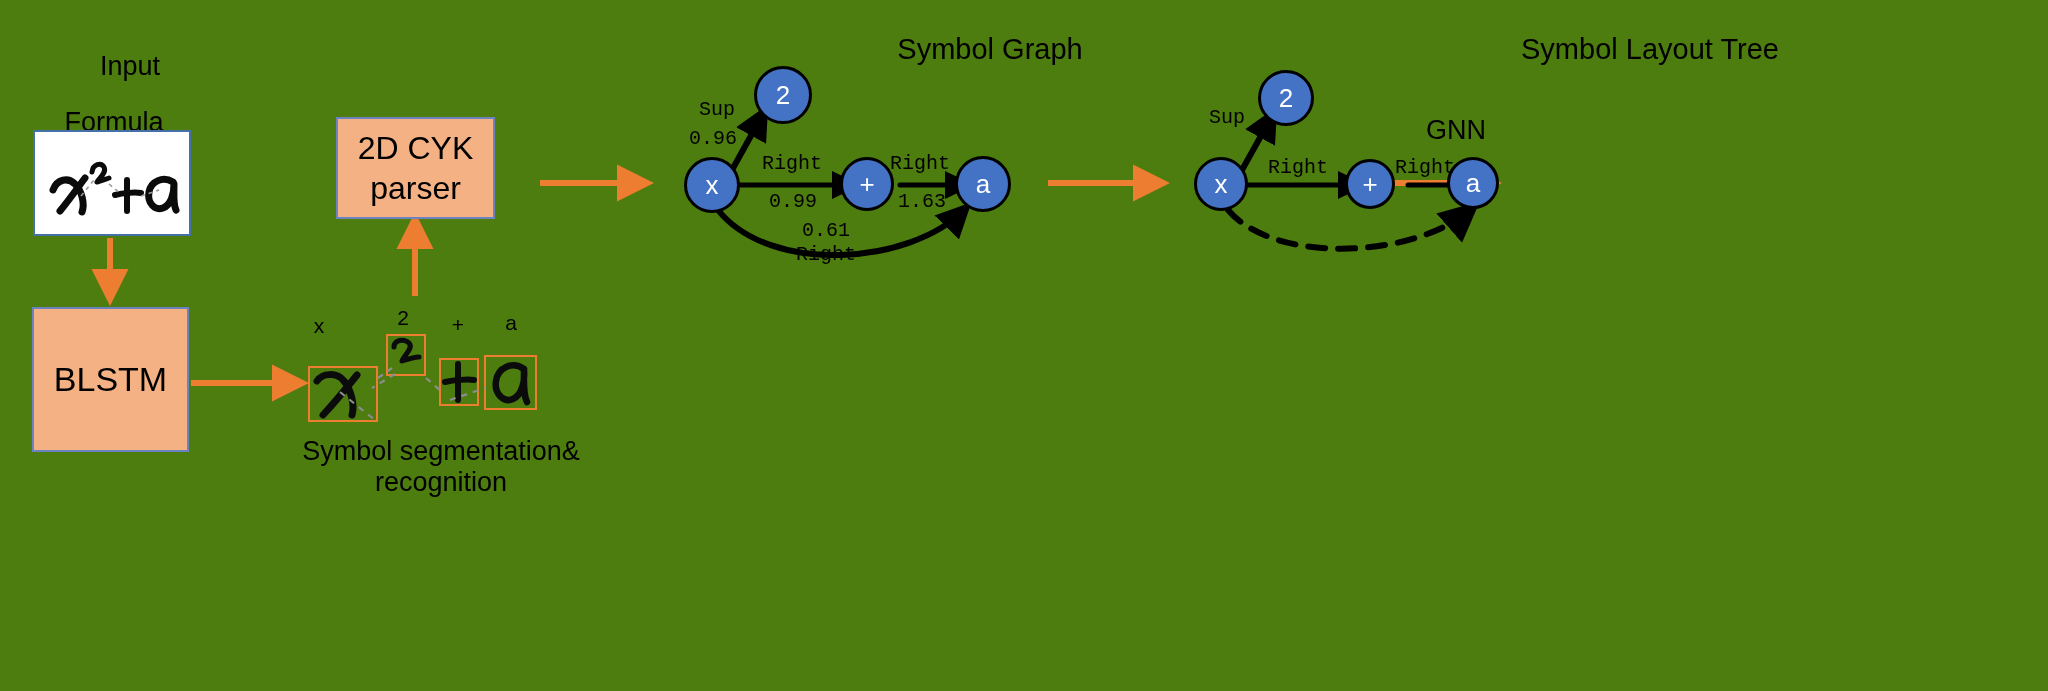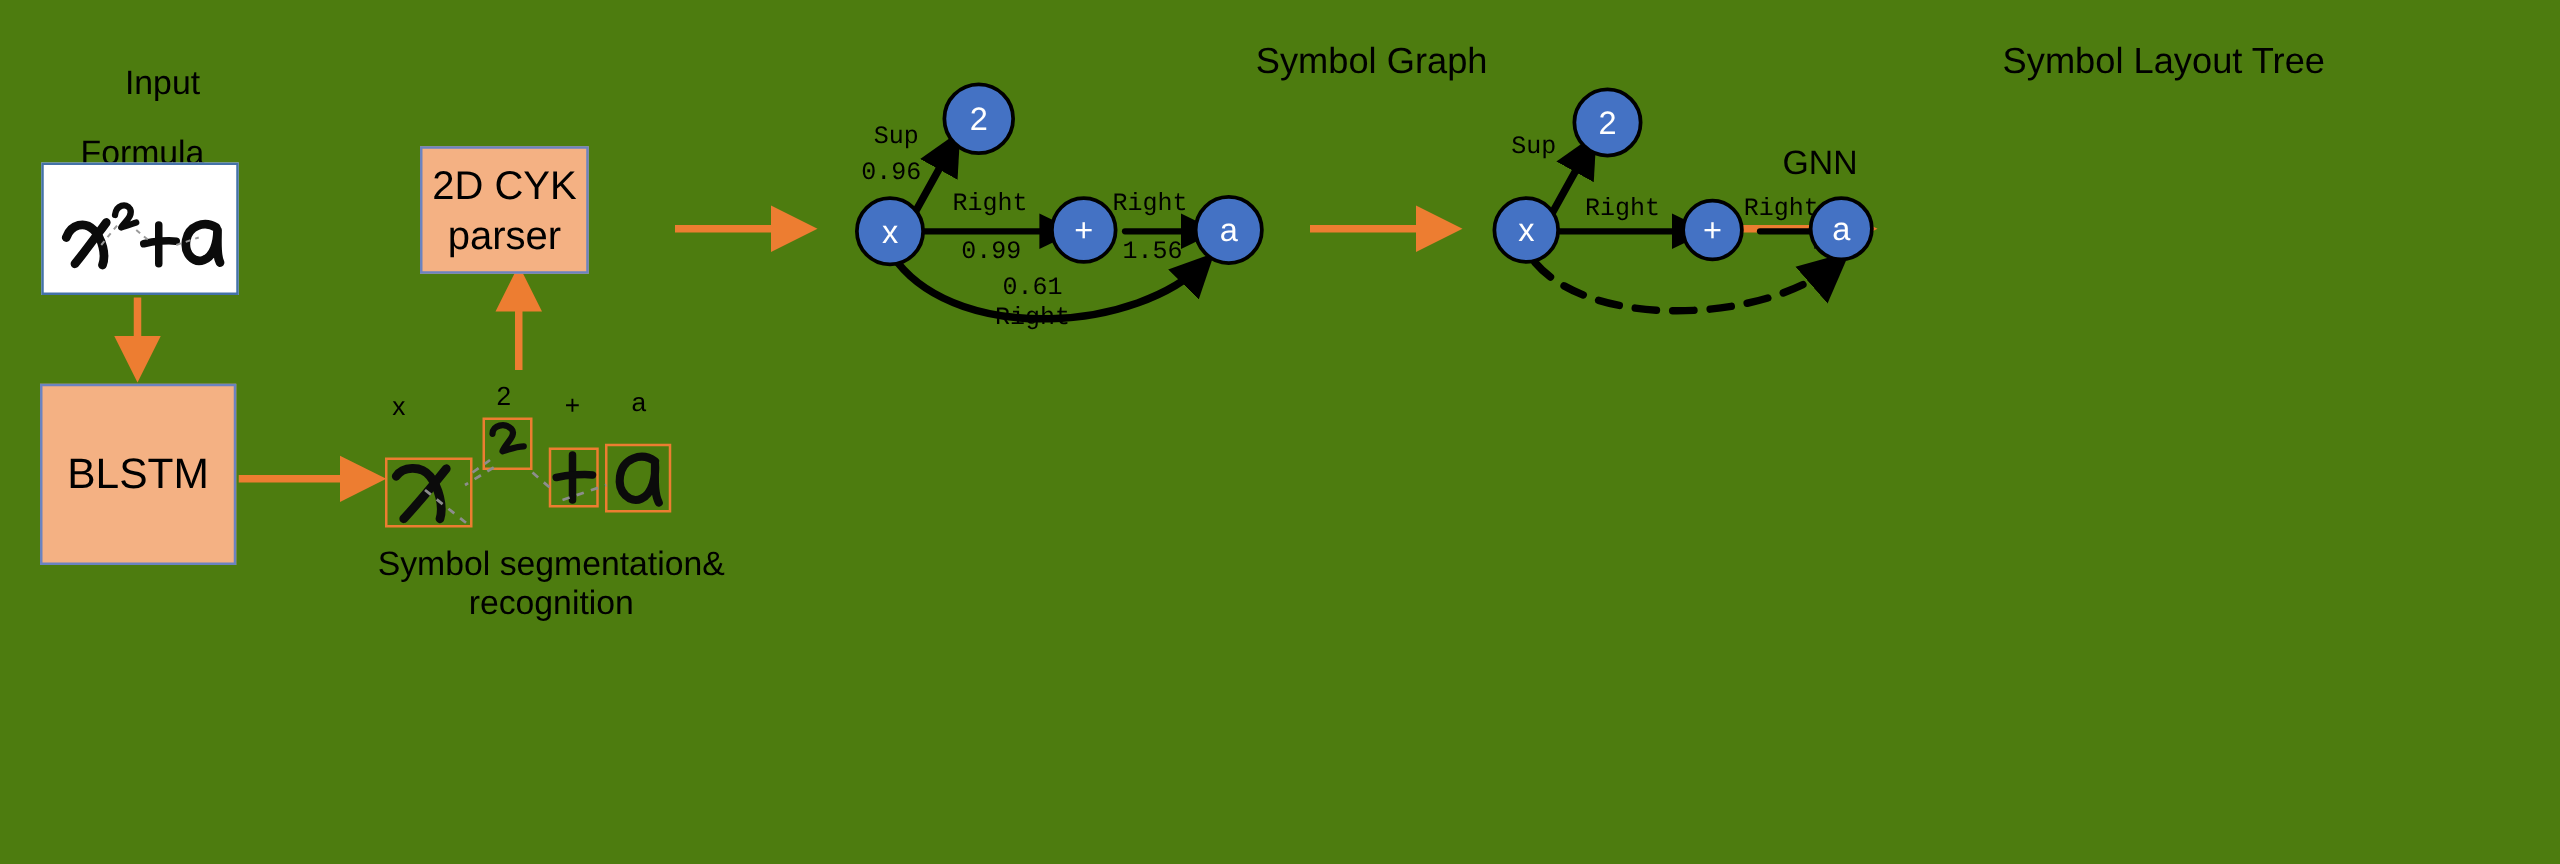--- a/index.html
+++ b/index.html
@@ -25,21 +25,21 @@
     line-height: 1.22;
   }
 
   
   .stage-label {
     font-size: 27px;
     text-align: center;
   }
   .section-title {
     font-size: 29px;
-    text-align: right;
+    text-align: center;
   }
 
   
   .formula-frame {
     border: 2px solid #4472a8;
     background: #ffffff;
     box-sizing: border-box;
   }
 
   
@@ -191,21 +191,21 @@
     </g>
   </svg>
 
   <div class="abs txt stage-label" style="left:256px; top:435px; width:370px;">Symbol segmentation&amp;</div>
   <div class="abs txt stage-label" style="left:256px; top:466px; width:370px;">recognition</div>
 
   <svg class="abs" style="left:400px; top:218px; width:30px; height:92px;">
     <line x1="15" y1="78" x2="15" y2="6" stroke="#ed7d31" stroke-width="6" marker-end="url(#arrOrange)"></line>
   </svg>
 
-  <div class="abs proc-box small" style="left:336px; top:117px; width:135px; height:102px; flex-direction:column;">
+  <div class="abs proc-box small" style="left:336px; top:117px; width:159px; height:102px; flex-direction:column;">
     <div>2D CYK</div>
     <div>parser</div>
   </div>
 
   <svg class="abs" style="left:538px; top:168px; width:120px; height:30px;">
     <line x1="2" y1="15" x2="104" y2="15" stroke="#ed7d31" stroke-width="6" marker-end="url(#arrOrange)"></line>
   </svg>
 
   <div class="abs txt section-title" style="left:790px; top:32px; width:400px;">Symbol Graph</div>
 
@@ -227,21 +227,21 @@
   <div class="abs gnode" style="left:840px; top:157px; width:54px; height:54px;">+</div>
   <div class="abs gnode" style="left:955px; top:156px; width:56px; height:56px;">a</div>
 
   <div class="abs txt edge-label" style="left:680px; top:98px; width:74px;">Sup</div>
   <div class="abs txt edge-label" style="left:676px; top:127px; width:74px;">0.96</div>
 
   <div class="abs txt edge-label" style="left:747px; top:152px; width:90px;">Right</div>
   <div class="abs txt edge-label" style="left:756px; top:190px; width:74px;">0.99</div>
 
   <div class="abs txt edge-label" style="left:875px; top:152px; width:90px;">Right</div>
-  <div class="abs txt edge-label" style="left:885px; top:190px; width:74px;">1.56</div>
+  <div class="abs txt edge-label" style="left:885px; top:190px; width:74px;">1.63</div>
 
   <div class="abs txt edge-label" style="left:789px; top:219px; width:74px;">0.61</div>
   <div class="abs txt edge-label" style="left:786px; top:243px; width:80px;">Right</div>
 
   <div class="abs txt stage-label" style="left:1396px; top:114px; width:120px;">GNN</div>
   <svg class="abs" style="left:1046px; top:168px; width:130px; height:30px;">
     <line x1="2" y1="15" x2="112" y2="15" stroke="#ed7d31" stroke-width="6" marker-end="url(#arrOrange)"></line>
   </svg>
   <svg class="abs" style="left:1378px; top:168px; width:130px; height:30px;">
     <line x1="2" y1="15" x2="112" y2="15" stroke="#ed7d31" stroke-width="6" marker-end="url(#arrOrange)"></line>

